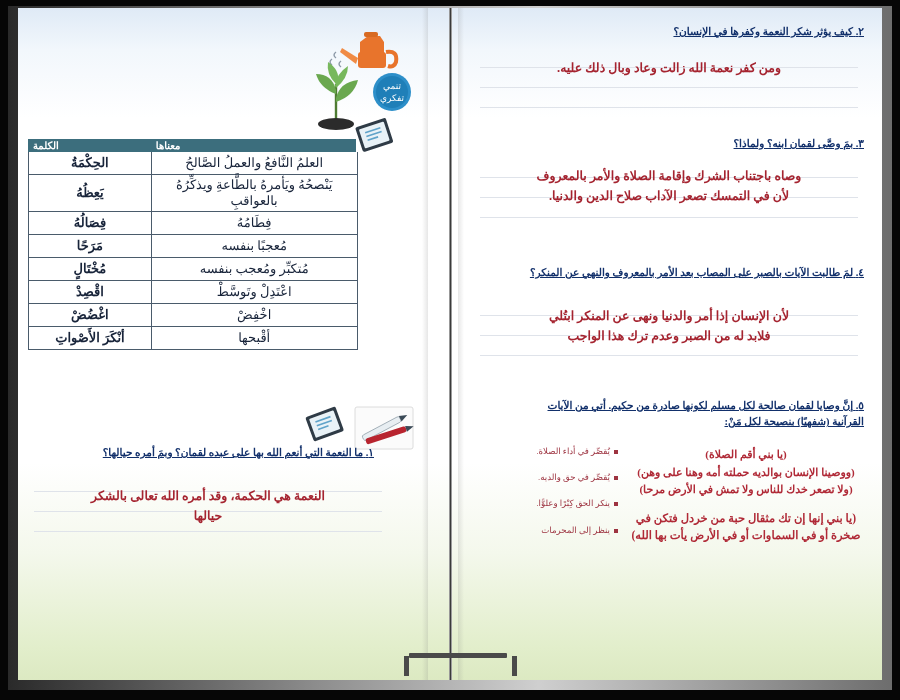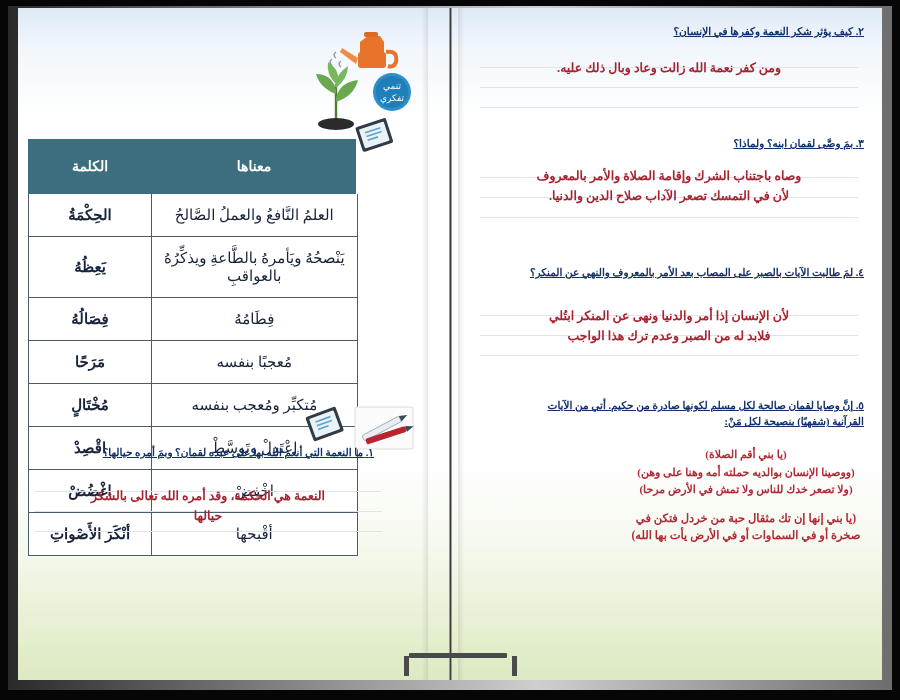--- a/index.html
+++ b/index.html
@@ -169,32 +169,32 @@
   .vocab-table {
     position: absolute;
     left: 10px; top: 131px;
     width: 330px;
     border-collapse: collapse;
     direction: rtl;
   }
   .vocab-table th {
     background: #3c6e7d;
     color: #ffffff;
-    font-size: 14px;
-    font-weight: bold;
-    padding: 18px 4px;
+    font-size: 10px;
+    font-weight: bold;
+    padding: 0 4px;
     border: 1px solid #3c6e7d;
-    text-align: center;
+    text-align: left;
   }
   .vocab-table th.sep { border-right: 2px solid #ffffff; }
   .vocab-table td {
     border: 1px solid #4a5b6b;
-    font-size: 15px;
+    font-size: 13px;
     color: #18243a;
-    padding: 12px 4px;
+    padding: 2px 4px;
     text-align: center;
     background: #ffffff;
     height: 18px;
   }
   .vocab-table td.word { width: 120px; font-weight: bold; }
   .vocab-table td.meaning { width: 210px; }
 
   #q1-icons { left: 285px; top: 393px; width: 125px; height: 52px; }
   #q1-head  { left: 6px; top: 437px; width: 350px; text-align: right; }
   #q1-ans   { left: 16px; top: 464px; width: 348px; height: 62px; padding-top: 14px; box-sizing: border-box; }
@@ -242,20 +242,34 @@
         </div>
         <div>القرآنية (شفهيًا) بنصيحة لكل مَنْ:</div>
       </div>
 
       <div class="rp" id="q5-wrap">
         <div class="q5-answers">
           <div class="verse">(يا بني أقم الصلاة)</div>
           <div class="verse">(ووصينا الإنسان بوالديه حملته أمه وهنا على وهن)</div>
           <div class="verse">(ولا تصعر خدك للناس ولا تمش في الأرض مرحا)</div>
           <div class="verse-block">(يا بني إنها إن تك مثقال حبة من خردل فتكن في صخرة أو في السماوات أو في الأرض يأت بها الله)</div>
+        </div>
+        <div class="q5-bullets">
+          <div class="bullet-item">
+            <span class="dot"></span><span>يُقصِّر في أداء الصلاة.</span>
+          </div>
+          <div class="bullet-item">
+            <span class="dot"></span><span>يُقصِّر في حق والديه.</span>
+          </div>
+          <div class="bullet-item">
+            <span class="dot"></span><span>ينكر الحق كِبْرًا وعلوًّا.</span>
+          </div>
+          <div class="bullet-item">
+            <span class="dot"></span><span>ينظر إلى المحرمات</span>
+          </div>
         </div>
       </div>
     </div>
 
     <div class="page page-left">
 
       <div class="lp" id="icon-cluster">
         <svg width="120" height="130" viewBox="0 0 120 130">
 
           <g>

